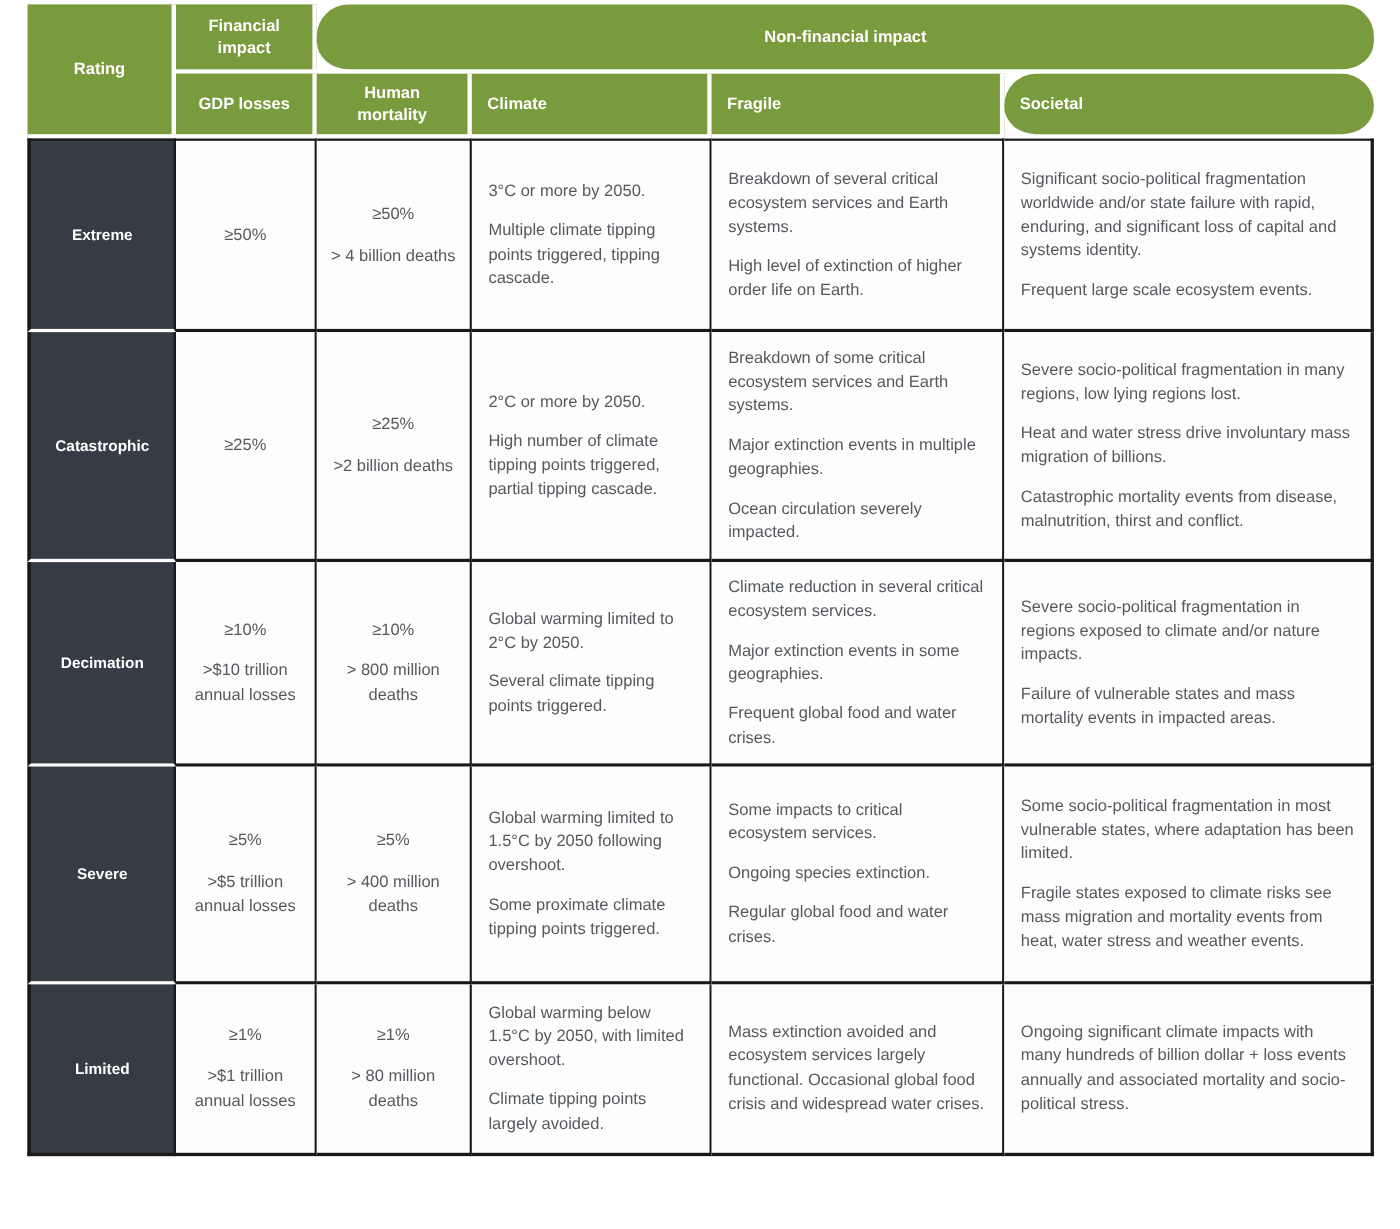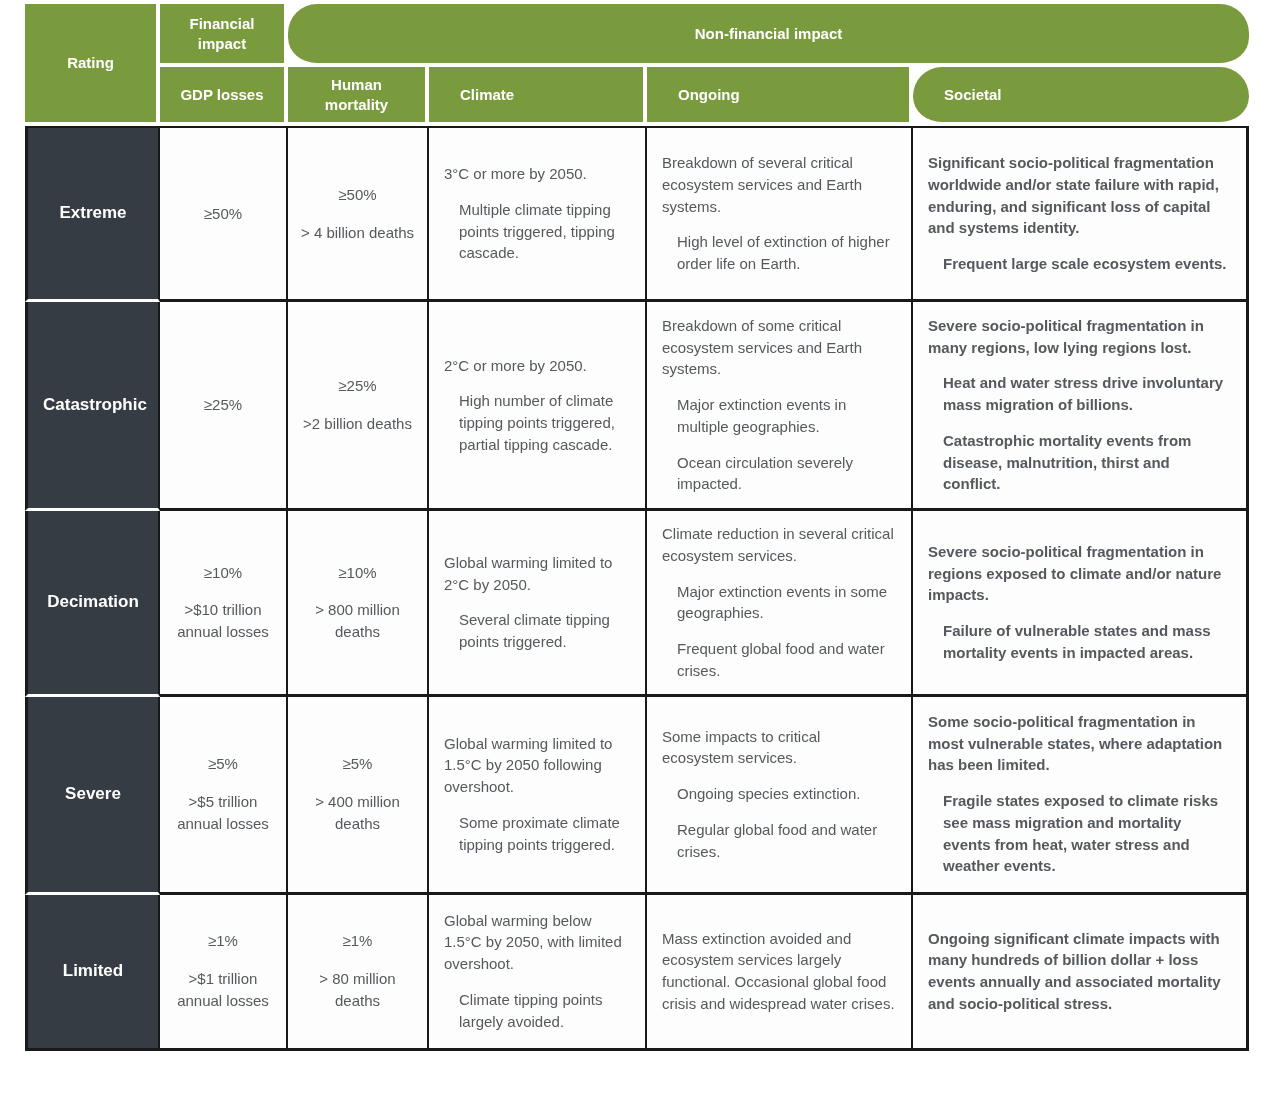--- a/index.html
+++ b/index.html
@@ -38,43 +38,43 @@
     background:var(--green);color:#fff;
     font-size:15px;font-weight:700;line-height:1.3;
     vertical-align:middle;text-align:center;
     padding:6px 12px;
     border-right:4px solid #fff;
     border-bottom:4px solid #fff;
   }
   thead tr.hrow1{height:63px;}
   thead tr.hrow2{height:59px;}
   thead th.no-right{border-right:none;border-radius:29px;}
-  thead th.left{text-align:left;padding-left:31px;}
+  thead th.left{text-align:left;padding-left:14px;}
 
   
   tbody td{
     background:#fdfdfd;
     vertical-align:middle;
     font-size:15px;line-height:1.45;
     border-right:2px solid var(--line);
     border-bottom:3px solid var(--line);
     padding:12px 15px;
   }
   tbody tr:first-child td{border-top:2px solid var(--line);}
   tbody td.rating{
     background:var(--dark);color:#fff;
-    font-weight:700;text-align:center;font-size:17px;
+    font-weight:700;text-align:center;font-size:14px;
     border-left:3px solid var(--line);
     border-bottom:3px solid #fff;
   }
   tbody tr:last-child td.rating{border-bottom:3px solid var(--line);margin-left:20px;}
-  tbody td.societal{border-right:3px solid var(--line);font-weight:bold;}
+  tbody td.societal{border-right:3px solid var(--line);}
   tbody td.num{text-align:center;padding:10px 8px;}
   tbody td p{margin:0;}
-  tbody td.txt p + p{margin-top:14px;margin-left:15px;}
+  tbody td.txt p + p{margin-top:14px;}
   tbody td.num p + p{margin-top:16px;}
 </style>
 </head>
 <body>
 
 <div class="page">
 
   <table class="risk-table">
     <colgroup>
       <col class="c-rating">
@@ -87,21 +87,21 @@
     <thead>
       <tr class="hrow1">
         <th rowspan="2">Rating</th>
         <th>Financial impact</th>
         <th colspan="4" class="no-right">Non-financial impact</th>
       </tr>
       <tr class="hrow2">
         <th>GDP losses</th>
         <th>Human mortality</th>
         <th class="left">Climate</th>
-        <th class="left">Ongoing</th>
+        <th class="left">Fragile</th>
         <th class="left no-right">Societal</th>
       </tr>
     </thead>
     <tbody>
       <tr style="height:176px">
         <td class="rating">Extreme</td>
         <td class="num">
             <p>≥50%</p>
           </td>
         <td class="num">

